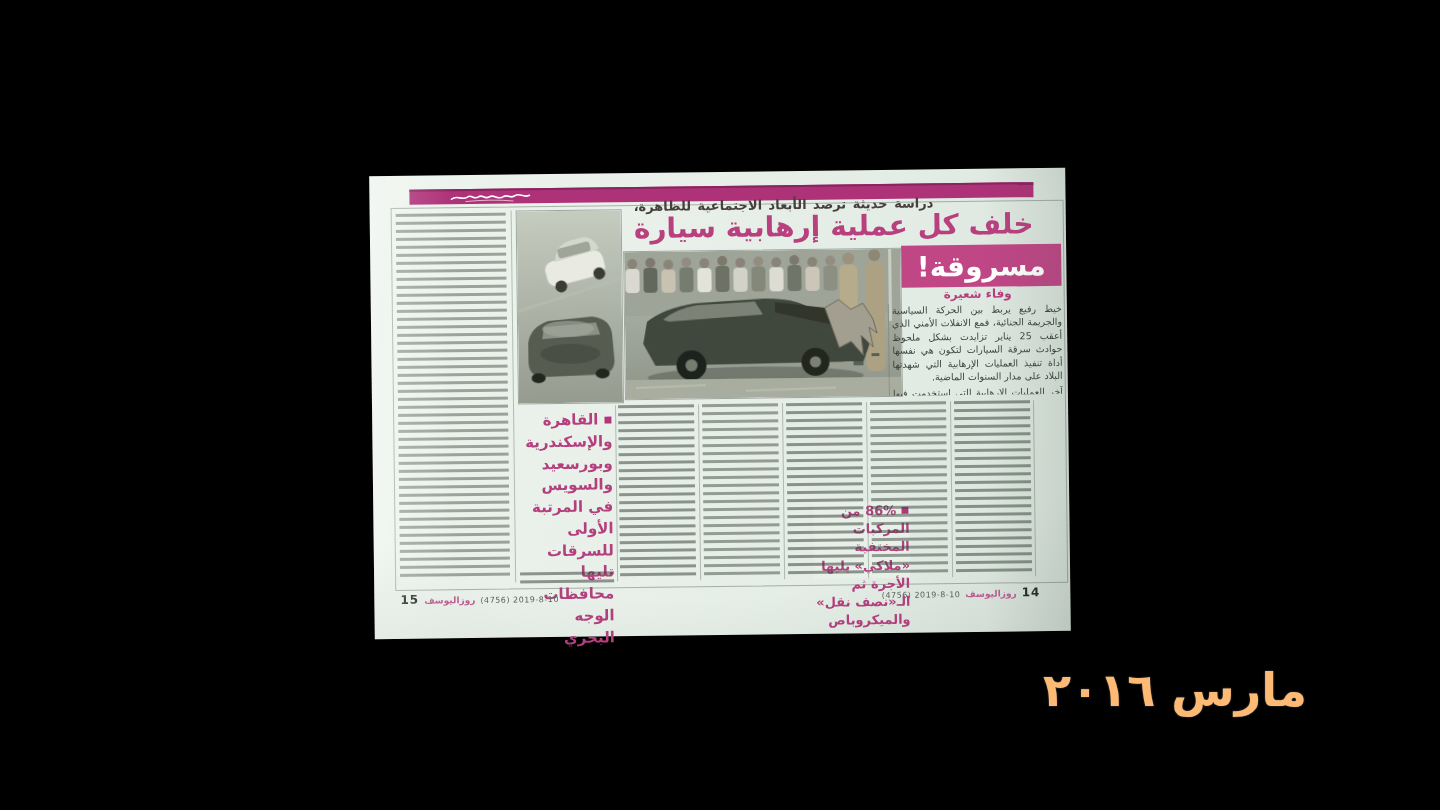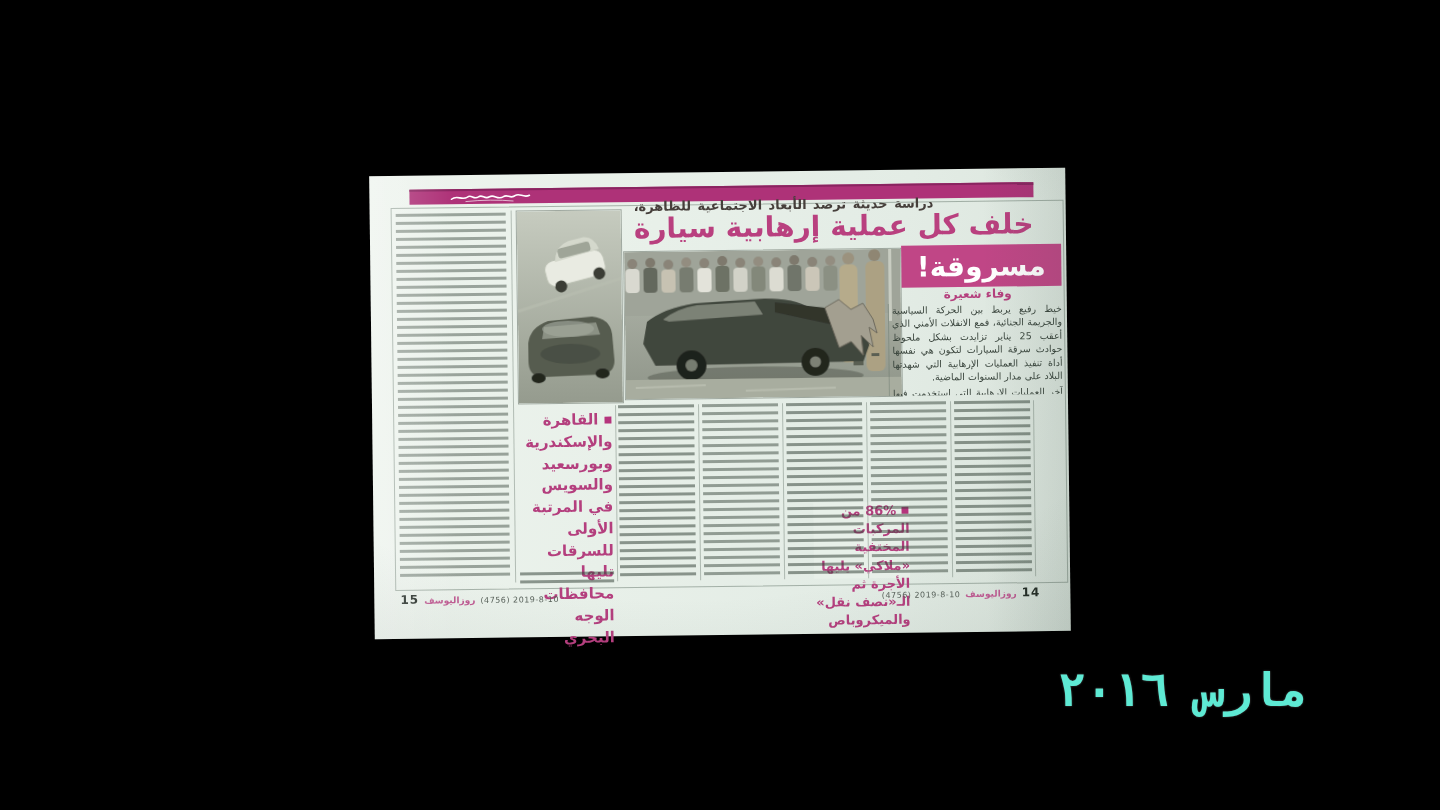--- a/index.html
+++ b/index.html
@@ -76,22 +76,22 @@
   .footer{position:absolute;top:417px;height:13px;display:flex;align-items:baseline;
           gap:5px;font-size:8px;color:#5a635c;}
   .footer .pgnum{font-size:12px;font-weight:bold;color:#222a24;letter-spacing:1px;}
   .footer .pname{font-size:9px;font-weight:bold;color:#c05b93;}
   .footer .issue{direction:ltr;unicode-bidi:isolate;letter-spacing:.5px;}
   .ft-left{left:26px;}
   .ft-right{left:478px;width:188px;justify-content:flex-end;}
 
   
   .caption{position:absolute;top:663px;right:133px;direction:rtl;
-           color:#5eead4;font-size:46px;font-weight:bold;letter-spacing:1px;
-           text-shadow:0 0 2px rgba(255,255,255,.35);font-family:Liberation Mono, monospace;}
+           color:#fdba74;font-size:46px;font-weight:bold;letter-spacing:1px;
+           text-shadow:0 0 2px rgba(255,255,255,.35);}
 </style>
 </head>
 <body>
 
 <div class="stage">
 
   <div class="paper">
 
     <div class="strip">
       <svg viewBox="0 0 86 13">

